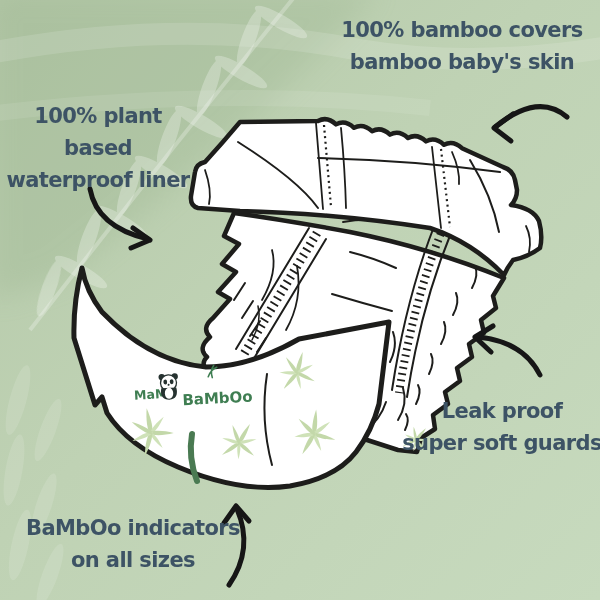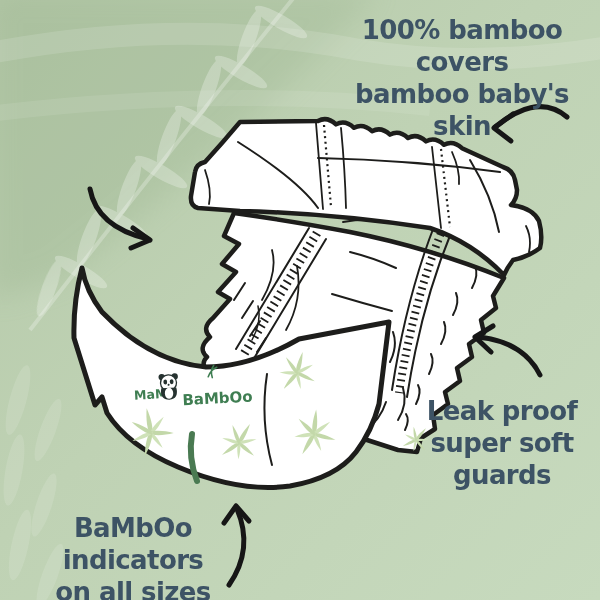--- a/index.html
+++ b/index.html
@@ -4,21 +4,21 @@
 <style>
   html,body{margin:0;padding:0;background:#888;}
   .stage{
     position:relative;width:600px;height:600px;overflow:hidden;
     background:linear-gradient(135deg,#b4c8a8 0%,#bfd2b4 45%,#c7dabe 100%);
     font-family:"DejaVu Sans","Liberation Sans",sans-serif;
   }
   .stage svg{position:absolute;left:0;top:0;}
   .note{
     position:absolute;text-align:center;color:#3d5365;font-weight:700;
-    font-size:26px;line-height:32px;letter-spacing:-0.6px;
+    font-size:21px;line-height:32px;letter-spacing:-0.6px;
   }
   .note span{display:block;}
 </style>
 </head>
 <body>
 
 <div class="stage">
 
   <svg width="600" height="600" viewBox="0 0 600 600">
     <defs>
@@ -182,20 +182,22 @@
       </g>
     </g>
   </svg>
 
   <div class="note" style="left:332px;top:14px;width:260px;">
     <span>100% bamboo covers</span>
     <span>bamboo baby's skin</span>
   </div>
 
   <div class="note" style="left:0px;top:100px;width:196px;">
+    <span>100% plant based</span>
+    <span>waterproof liner</span>
   </div>
 
   <div class="note" style="left:401px;top:395px;width:202px;">
     <span>Leak proof</span>
     <span>super soft guards</span>
   </div>
 
   <div class="note" style="left:22px;top:512px;width:222px;">
     <span>BaMbOo indicators</span>
     <span>on all sizes</span>

